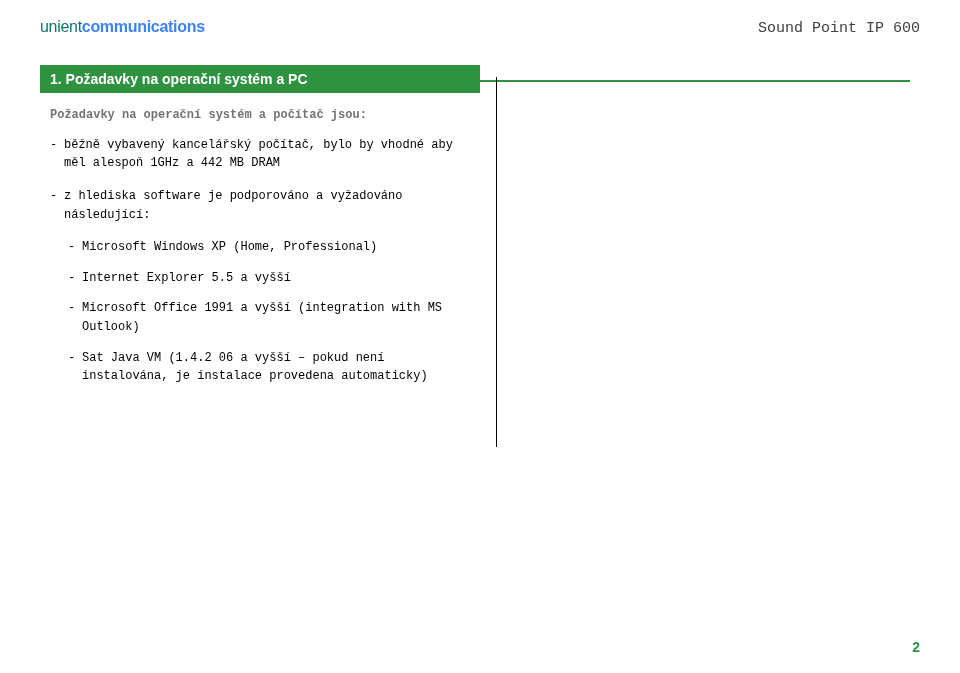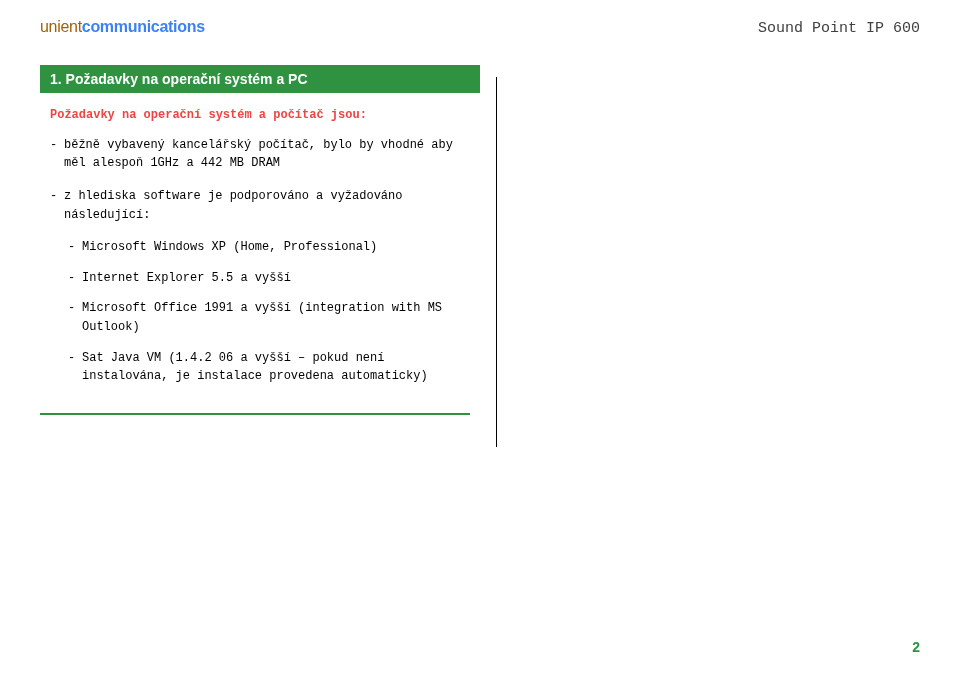--- a/index.html
+++ b/index.html
@@ -1,23 +1,23 @@
 <!DOCTYPE html>
 <html><head>
 <meta charset="utf-8">
 <style>
   * { box-sizing: border-box; margin: 0; padding: 0; }
   html, body { width: 960px; height: 673px; background: #fff; font-family: Arial, Helvetica, sans-serif; }
   .page { position: relative; width: 960px; height: 673px; padding: 18px 40px 0 40px; }
   .header { display: flex; justify-content: space-between; align-items: baseline; margin-bottom: 28px; }
   .brand { font-family: Verdana, Arial, sans-serif; font-size: 16px; letter-spacing: -0.3px; }
-  .brand .u1 { color: #a16207; font-weight: 400; }
+  .brand .u1 { color: #0f766e; font-weight: 400; }
   .brand .u2 { color: #3b82f6; font-weight: bold; }
   .device { font-family: "Courier New", Courier, monospace; color: #404040; font-size: 15px; }
-  .columns { display: flex; gap: 0; align-items: flex-start; flex-direction: column; }
+  .columns { display: flex; gap: 0; align-items: flex-start; }
   .col-left { width: 440px; }
   .col-right { width: 430px; }
   .section-title-band {
     background: #2f9241;
     color: #fff;
     font-family: Verdana, Arial, sans-serif;
     font-weight: bold;
     font-size: 14px;
     padding: 6px 10px 6px 10px;
     width: 440px;
@@ -25,21 +25,21 @@
   .hr {
     border: none;
     border-top: 2px solid #2f9241;
     width: 430px;
     margin-top: 15px;
   }
   .intro {
     font-family: "Courier New", Courier, monospace;
     font-size: 12px;
     font-weight: bold;
-    color: #ef4444;
+    color: #737373;
     margin: 14px 4px 12px 10px;
     line-height: 1.4;
   }
   .bullets {
     font-family: "Courier New", Courier, monospace;
     font-size: 12px;
     color: #000;
     margin-left: 10px;
     line-height: 1.55;
   }

